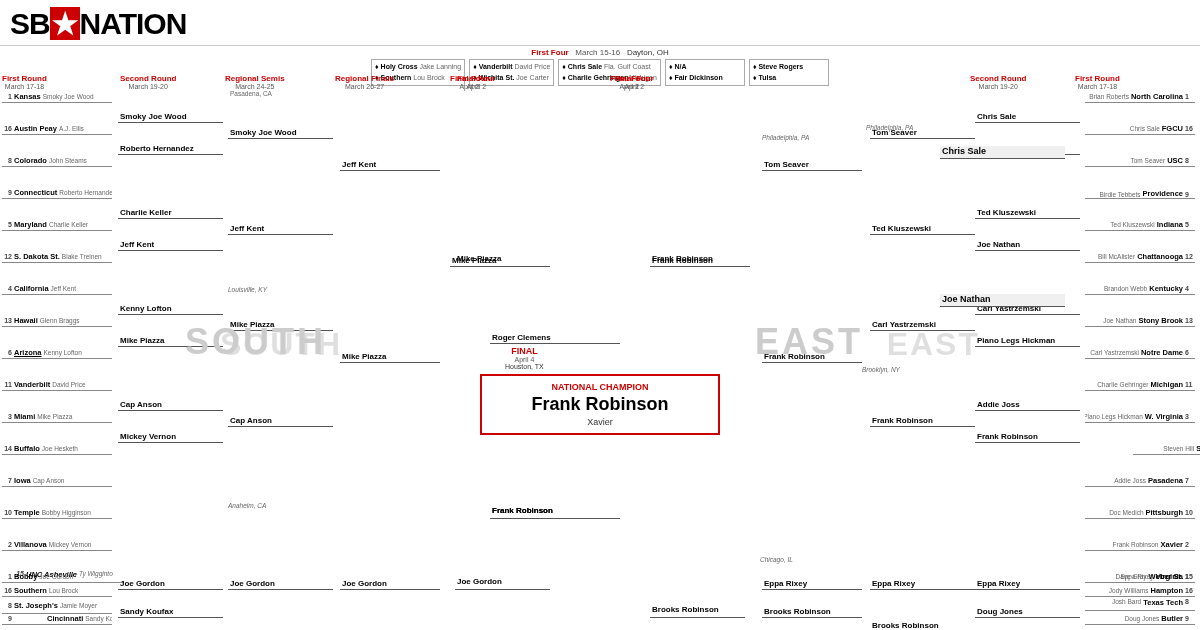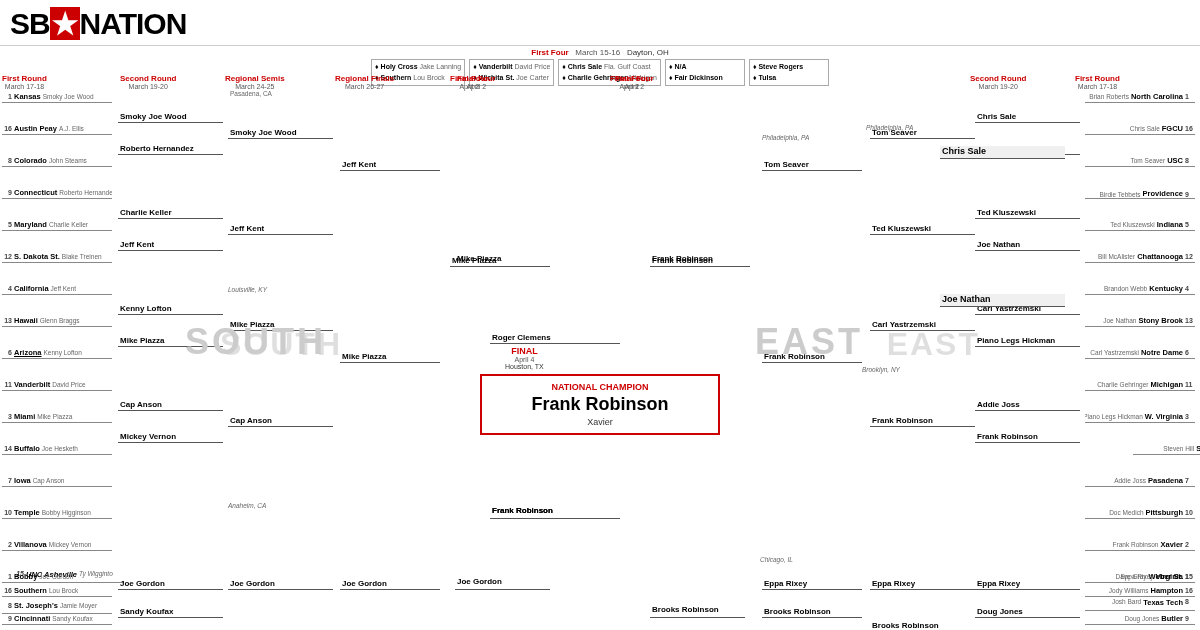--- a/index.html
+++ b/index.html
@@ -234,21 +234,21 @@
       <span style="font-weight:bold;color:#000;">Southern</span>
       <span style="color:#666;margin-left:2px;font-size:6.5px;">Lou Brock</span>
     </div>
     <div style="position: absolute; left: 2px; top: 552px; width: 110px; height: 16px; border-bottom: 1px solid rgb(136, 136, 136); display: flex; align-items: center; font-size: 7.5px; overflow: hidden; white-space: nowrap;">
       <span style="font-weight:bold;color:#444;width:10px;flex-shrink:0;font-size:7px;text-align:right;margin-right:2px;">8</span>
       <span style="font-weight:bold;color:#000;">St. Joseph's</span>
       <span style="color:#666;margin-left:2px;font-size:6.5px;">Jamie Moyer</span>
     </div>
     <div style="position: absolute; left: 2px; top: 566px; width: 110px; height: 13px; border-bottom: 1px solid rgb(136, 136, 136); display: flex; align-items: center; font-size: 7.5px; overflow: hidden; white-space: nowrap;">
       <span style="font-weight:bold;color:#444;width:10px;flex-shrink:0;font-size:7px;text-align:right;margin-right:2px;">9</span>
-      <span style="font-weight:bold;color:#000;">Cincinnati</span>
+      <span style="font-weight:bold;color:#000;margin-left:33px;">Cincinnati</span>
       <span style="color:#666;margin-left:2px;font-size:6.5px;">Sandy Koufax</span>
     </div>
     <div style="position: absolute; left: 2px; top: 580px; width: 110px; height: 13px; border-bottom: 1px solid rgb(136, 136, 136); display: flex; align-items: center; font-size: 7.5px; overflow: hidden; white-space: nowrap;">
       <span style="font-weight:bold;color:#444;width:10px;flex-shrink:0;font-size:7px;text-align:right;margin-right:2px;">5</span>
       <span style="font-weight:bold;color:#000;">Baylor</span>
       <span style="color:#666;margin-left:2px;font-size:6.5px;">Ted Lyons</span>
     </div>
     <div style="position: absolute; left: 118px; top: 531px; width: 105px; height: 13px; border-bottom: 1px solid rgb(85, 85, 85); display: flex; align-items: center; font-size: 8px; font-weight: bold; overflow: hidden; white-space: nowrap; padding: 0px 2px; color: rgb(0, 0, 0);">Joe Gordon</div>
     <div style="position: absolute; left: 118px; top: 559px; width: 105px; height: 13px; border-bottom: 1px solid rgb(85, 85, 85); display: flex; align-items: center; font-size: 8px; font-weight: bold; overflow: hidden; white-space: nowrap; padding: 0px 2px; color: rgb(0, 0, 0);">Sandy Koufax</div>
     <div style="position: absolute; left: 228px; top: 531px; width: 105px; height: 13px; border-bottom: 1px solid rgb(85, 85, 85); display: flex; align-items: center; font-size: 8px; font-weight: bold; overflow: hidden; white-space: nowrap; padding: 0px 2px; color: rgb(0, 0, 0);">Joe Gordon</div>

